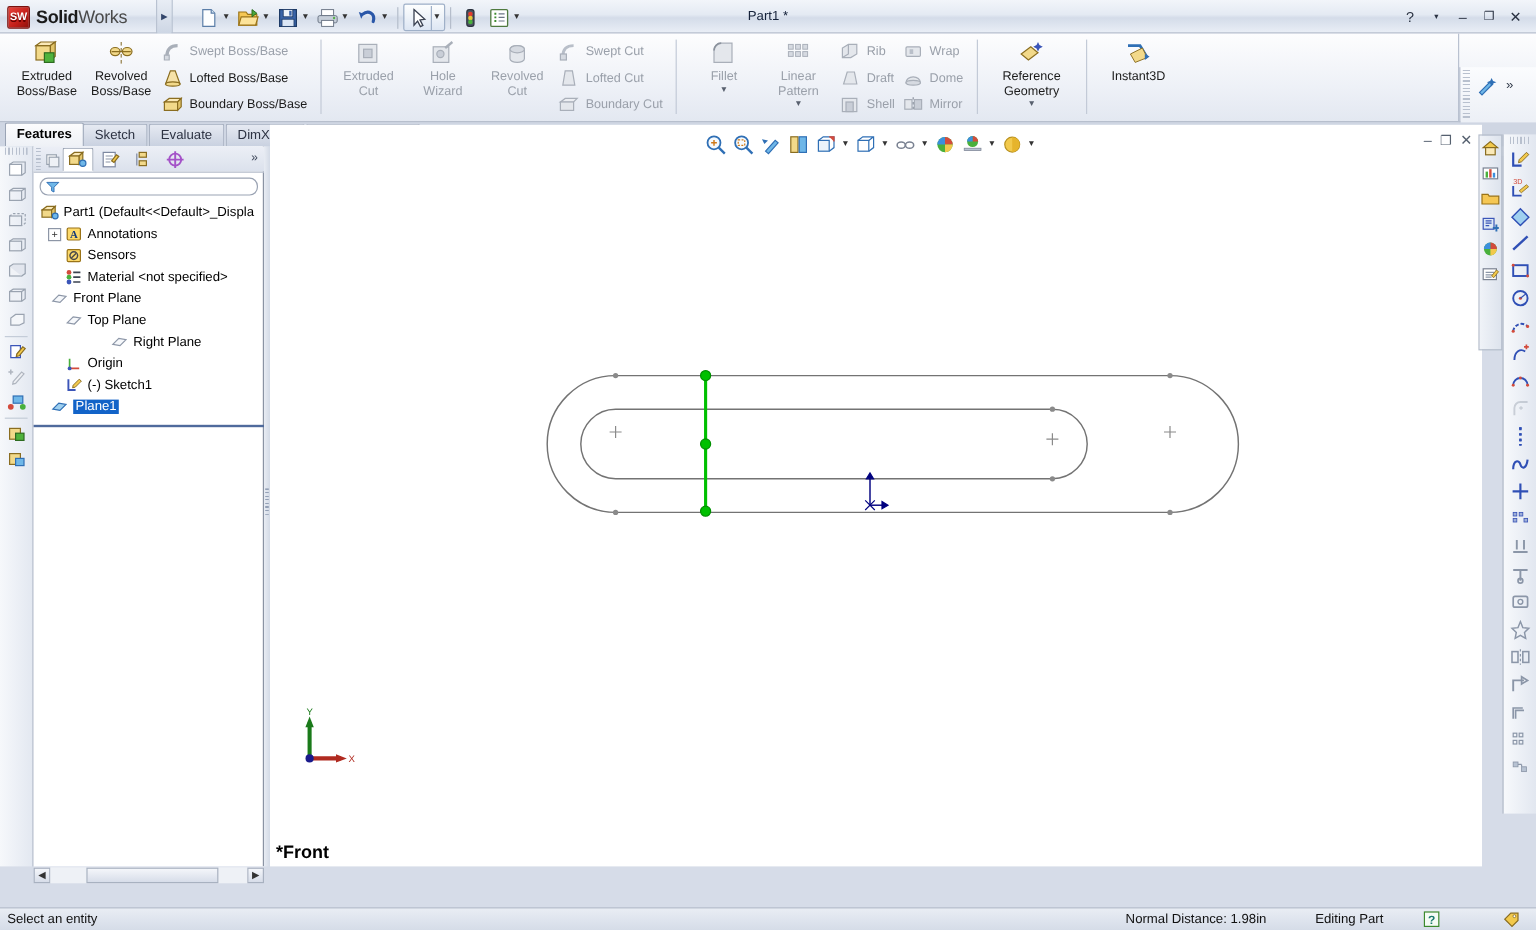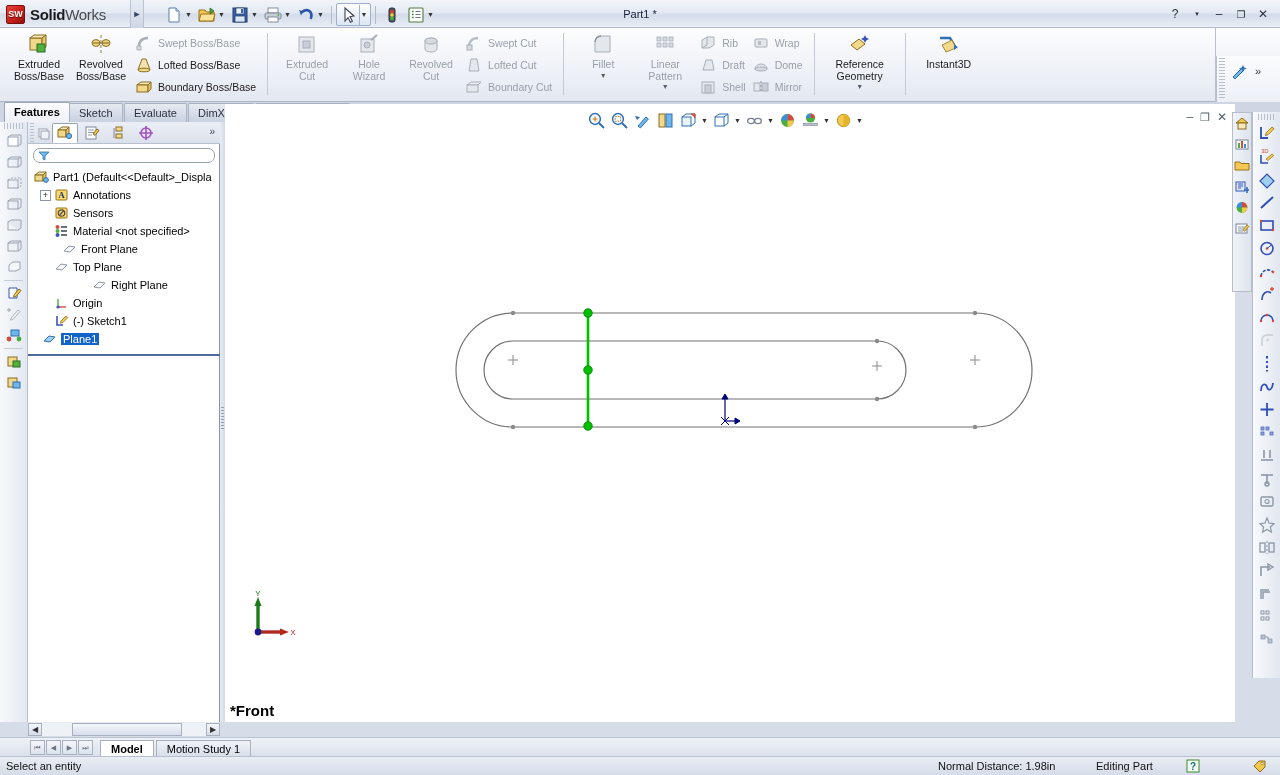--- a/index.html
+++ b/index.html
@@ -748,21 +748,21 @@
           <svg width="15" height="14" viewBox="0 0 15 14">
               <circle cx="3.5" cy="3" r="2" fill="#d34b3c"></circle>
               <circle cx="3.5" cy="7" r="2" fill="#49b03c"></circle>
               <circle cx="3.5" cy="11" r="2" fill="#3b55b8"></circle>
               <path d="M7 3h6M7 7h6M7 11h6" stroke="#3a4250" stroke-width="1.4"></path>
             </svg>
         </span>
         <span class="tlabel">Material &lt;not specified&gt;</span>
       </div>
 
-      <div class="trow" style="padding-left:20px;">
+      <div class="trow" style="padding-left:0;">
         <span class="tspacer"></span>
         <span class="tico">
           <svg width="15" height="14" viewBox="0 0 15 14">
               <path d="M2 9l5-5 6 1-5 5z" fill="#f6f8fb" stroke="#8d97a8"></path>
             </svg>
         </span>
         <span class="tlabel">Front Plane</span>
       </div>
       <div class="trow" style="padding-left:12px;">
         <span class="tspacer"></span>
@@ -1163,32 +1163,20 @@
   </div>
 
   <div class="hscroll">
     <div class="sb-arrow">◀</div>
     <div class="sb-track">
       <div class="sb-thumb"></div>
     </div>
     <div class="sb-arrow">▶</div>
   </div>
 
-  <div class="modebar">
-    <div style="position:absolute;left:30px;top:2px;display:flex;gap:1px;">
-      <span class="nav-btn">⏮</span>
-      <span class="nav-btn">◀</span>
-      <span class="nav-btn">▶</span>
-      <span class="nav-btn">⏭</span>
-    </div>
-    <div style="position:absolute;left:100px;top:2px;display:flex;">
-      <span class="mtab active">Model</span>
-      <span class="mtab">Motion Study 1</span>
-    </div>
-  </div>
 
   <div class="statusbar">
     <div class="sb-cell" style="left:6px;">Select an entity</div>
     <div class="sb-cell" style="left:938px;">Normal Distance: 1.98in</div>
     <div class="sb-cell" style="left:1096px;">Editing Part</div>
     <div class="sb-cell" style="left:1186px;top:2px;">
       <svg width="14" height="14" viewBox="0 0 14 14">
           <rect x="1" y="1" width="12" height="12" fill="#f4fbf4" stroke="#3c8a2d"></rect>
           <text x="7" y="10.6" font-size="10" font-weight="bold" fill="#1a7a6e" text-anchor="middle" font-family="Liberation Sans, sans-serif">?</text>
         </svg>

